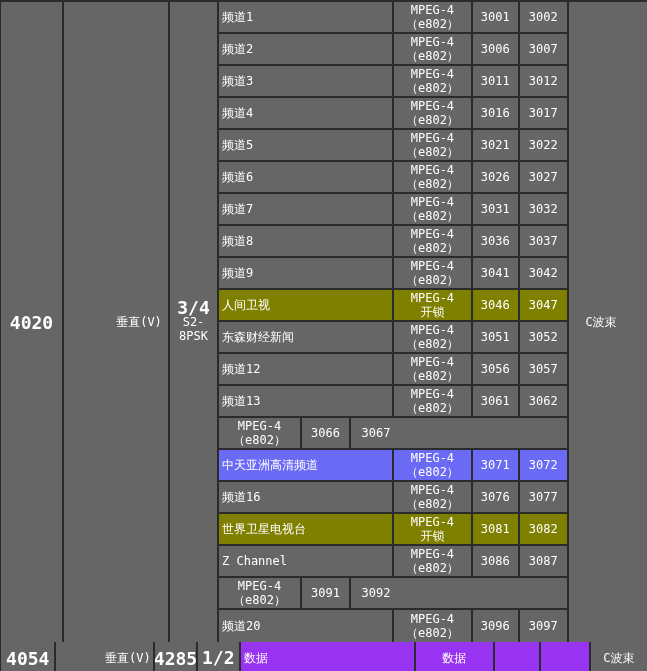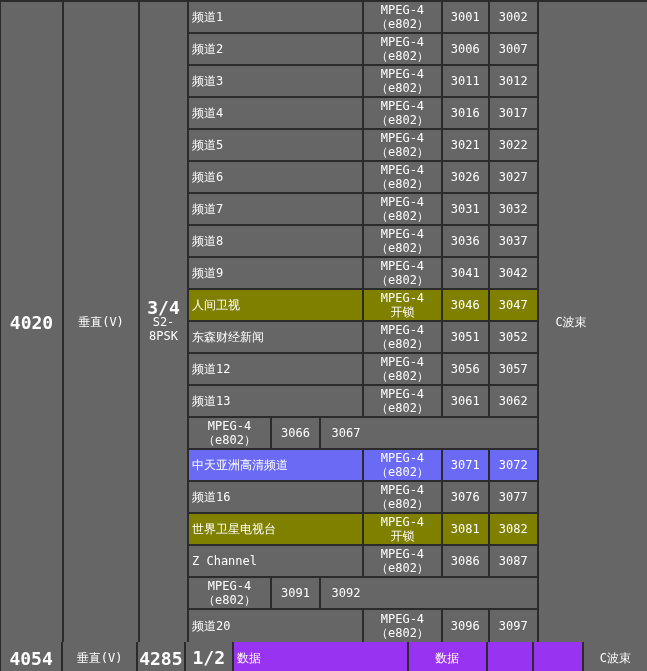--- a/index.html
+++ b/index.html
@@ -19,21 +19,21 @@
   .cell {
     box-sizing:border-box;
     border-right:2px solid var(--border,#2b2b2b);
     background:var(--cell-bg,#666666);
     display:flex; flex-direction:column;
     align-items:center; justify-content:center;
     text-align:center;
     overflow:hidden;
   }
   .w-freq { width:63px; }
-  .w-pol  { width:76px; }
+  .w-pol  { width:60px;margin-left:46px; }
   .w-sr   { width:48px; }
   .w-fec  { width:49px; }
   .w-chls { width:350px; }
   .w-beam { width:64px; border-right:none; }
   .bold { font-weight:bold; font-size:18px; }
   .chcol { display:flex; flex-direction:column; box-sizing:border-box; border-right:2px solid var(--border,#2b2b2b); background:var(--cell-bg,#666666); }
   .chrow { display:flex; height:32px; box-sizing:border-box; border-bottom:2px solid var(--border,#2b2b2b); }
   .chrow.last { border-bottom:none; }
   .chrow .cell { border-bottom:none; }
   .w-name { width:184px; align-items:flex-start; justify-content:center; padding-left:3px; text-align:left; }

